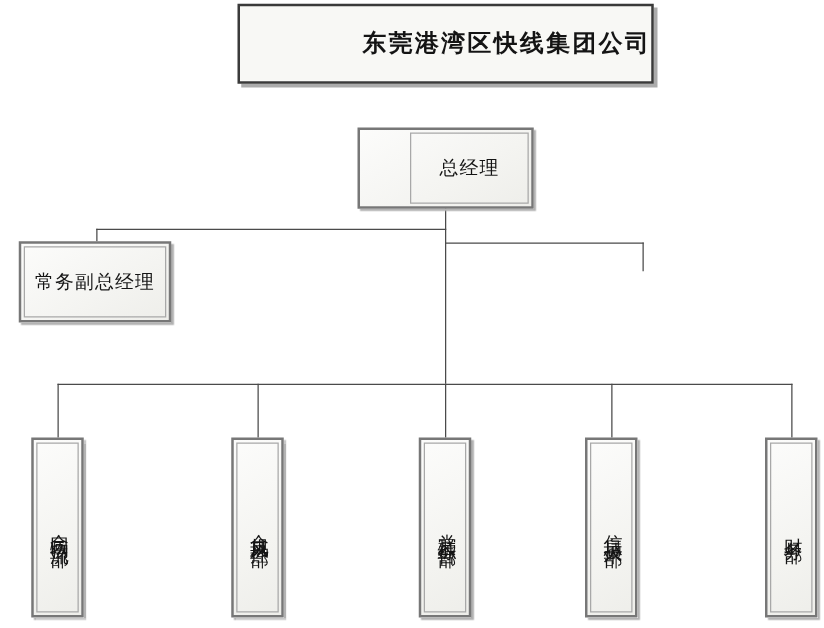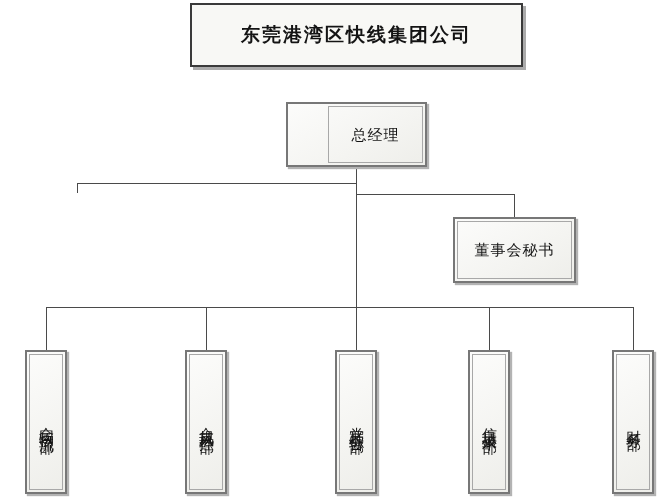--- a/index.html
+++ b/index.html
@@ -45,21 +45,21 @@
   .title-box {
     position: absolute;
     box-sizing: border-box;
     left: 190px; top: 3px;
     width: 333px; height: 64px;
     background: #f8f8f5;
     border: 2px solid #3a3a3a;
     box-shadow: 3px 3px 0 #ababab;
     display: flex;
     align-items: center;
-    justify-content: center;
+    justify-content: flex-end;
   }
   .title-label {
     font-size: 19px;
     font-weight: bold;
     letter-spacing: 2px;
     white-space: nowrap;
   }
   
   .conn {
     position: absolute;
@@ -107,26 +107,26 @@
   <div class="conn v" style="left:356px; top:307px; height:43px;"></div>
   <div class="conn v" style="left:489px; top:307px; height:43px;"></div>
   <div class="conn v" style="left:633px; top:307px; height:43px;"></div>
 
   <div class="node gm-box">
     <div class="node-inner">
       <span class="node-label">总经理</span>
     </div>
   </div>
 
-
-  <div class="node sec-box">
+  <div class="node dgm-box">
     <div class="node-inner">
-      <span class="node-label">董事会秘书</span>
+      <span class="node-label">常务副总经理</span>
     </div>
   </div>
+
 
   <div class="node dept-box dept-1">
     <div class="node-inner">
       <span class="vtext">合同物流部</span>
     </div>
   </div>
   <div class="node dept-box dept-2">
     <div class="node-inner">
       <span class="vtext">合规风控部</span>
     </div>

